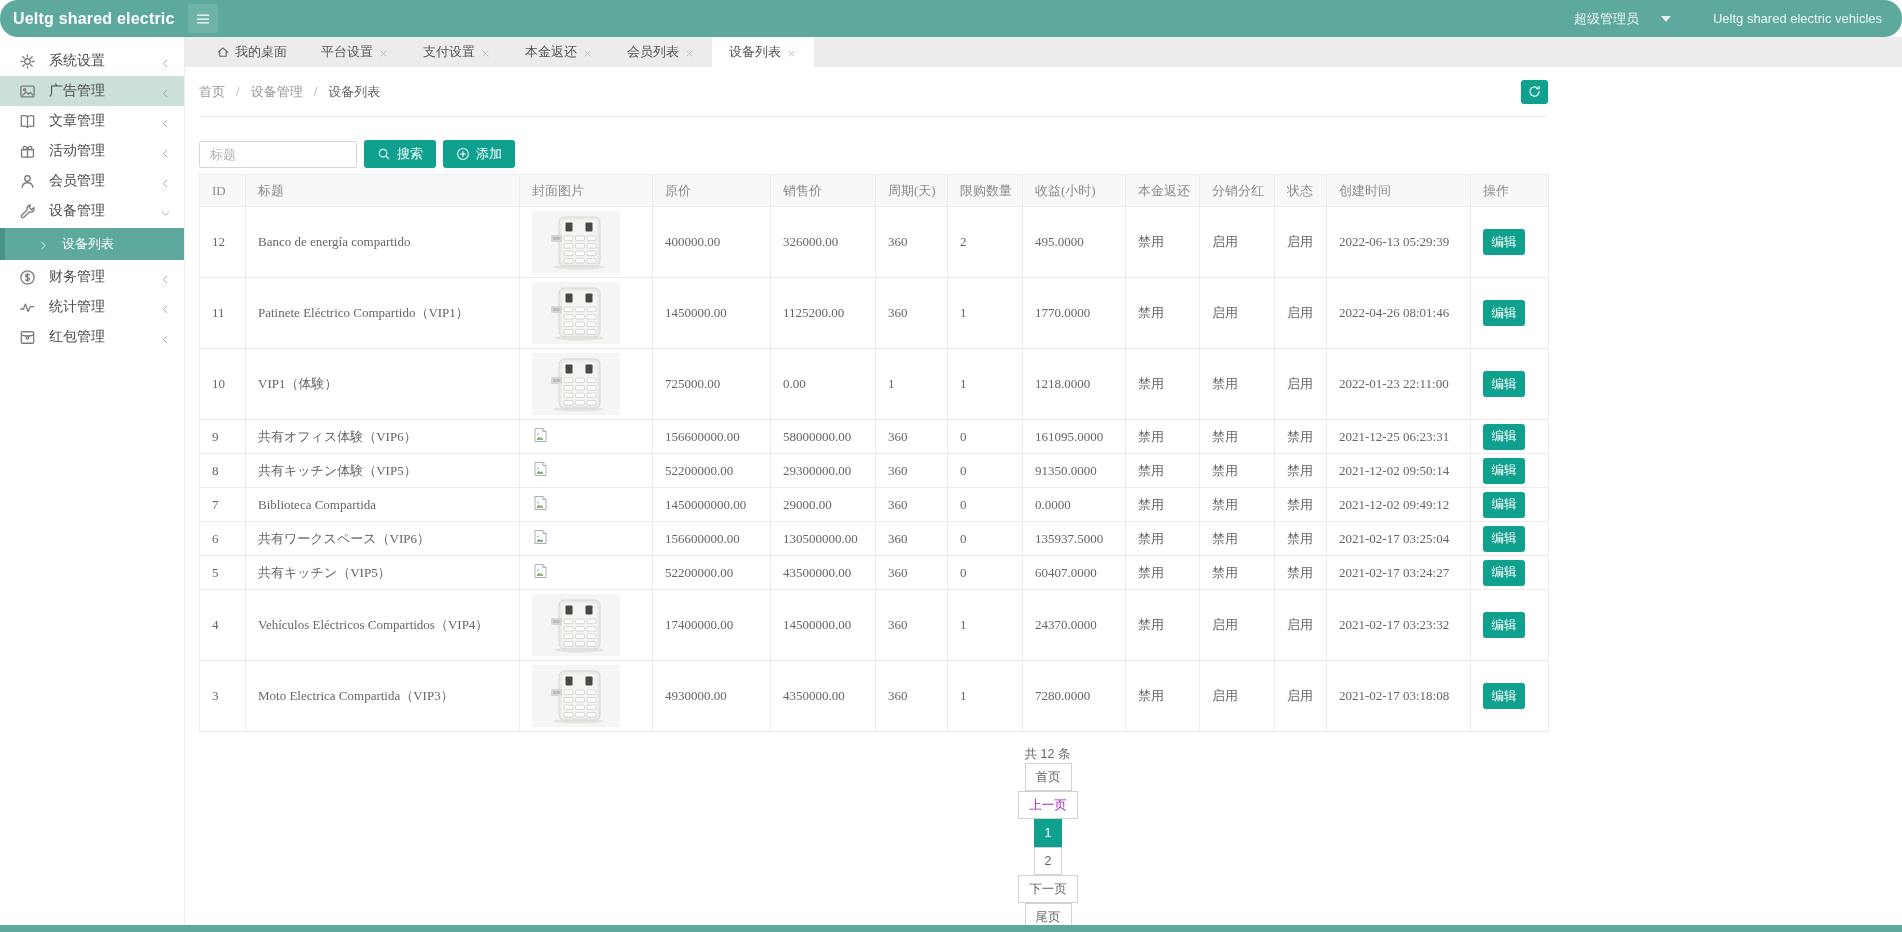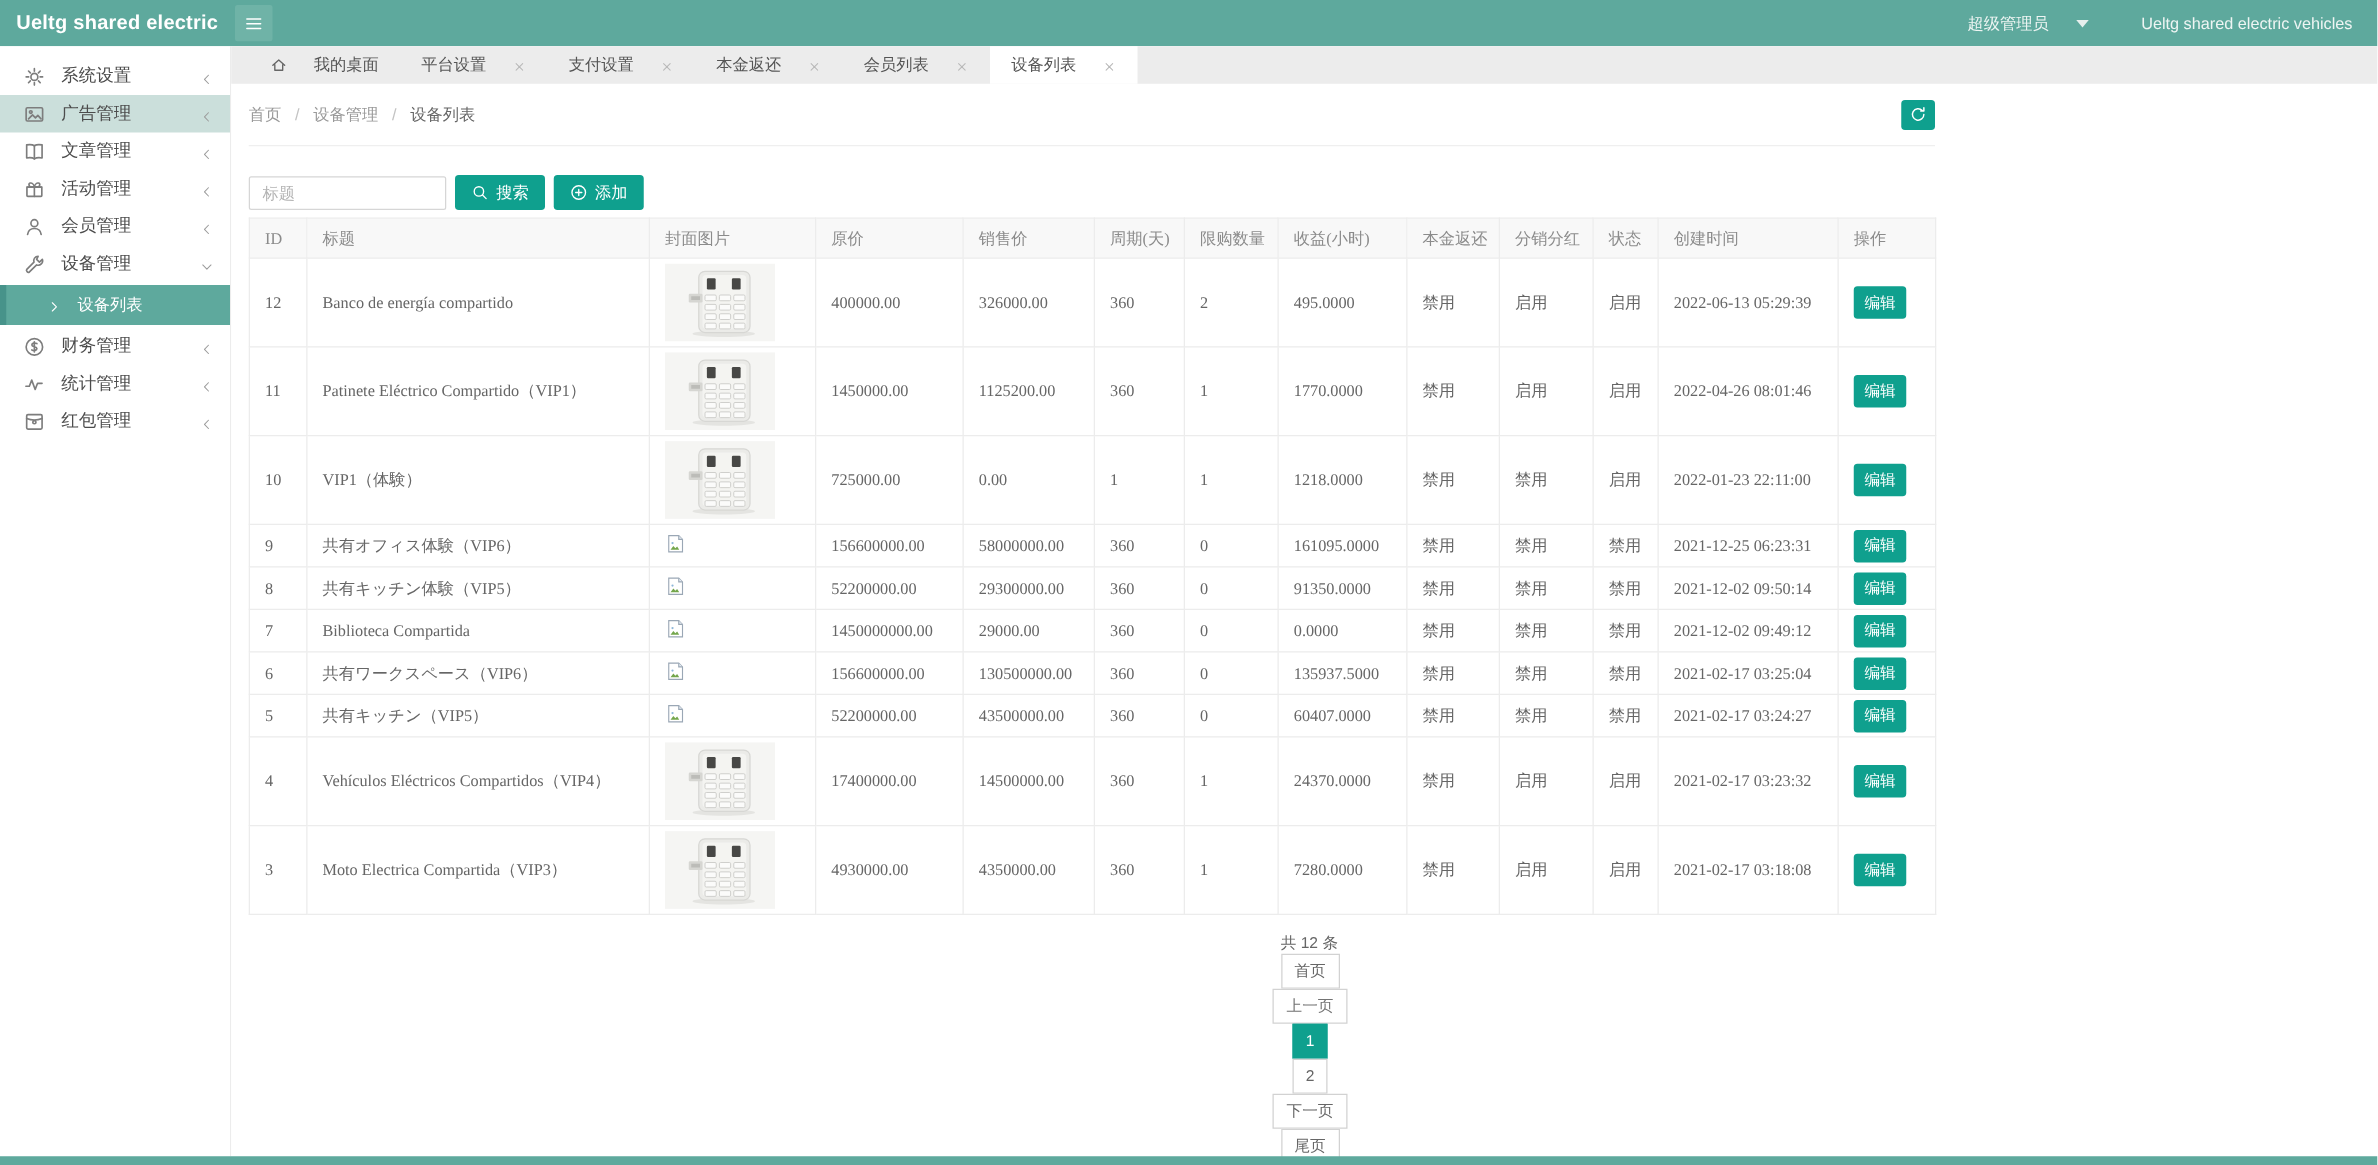--- a/index.html
+++ b/index.html
@@ -3,21 +3,21 @@
 <meta charset="utf-8">
 <style>
   * { box-sizing: border-box; }
   html,body { margin:0; padding:0; }
   body {
     width:1902px; height:932px; overflow:hidden; position:relative;
     font-family:"Liberation Sans","DejaVu Sans",sans-serif;
     background:#fff; color:#666;
   }
   
-  .topbar { height:37px; background:#5EA99D; display:flex; align-items:center; }
+  .topbar { height:37px; background:#5EA99D; display:flex; align-items:center;border-radius:18px; }
   .logo { width:185px; padding-left:13px; color:#fff; font-size:16px; font-weight:bold; letter-spacing:.2px; white-space:nowrap; }
   .hamburger { width:30px; height:29px; margin-left:3px; background:#6FB3A7; border:none; border-radius:2px;
     color:#fff; display:flex; align-items:center; justify-content:center; cursor:pointer; padding:6px; }
   .topbar-right { margin-left:auto; display:flex; align-items:center; gap:42px; padding-right:20px;
     color:#eef5f3; font-size:13px; }
   .admin-role { display:flex; align-items:center; gap:22px; cursor:pointer; }
   .caret-down { width:0; height:0; border-left:5px solid transparent; border-right:5px solid transparent; border-top:6px solid #e6efed; }
   
   .shell { display:flex; height:888px; }
   .sidebar { width:185px; background:#fff; border-right:1px solid #ececec; padding-top:9px; flex:none; }
@@ -25,21 +25,21 @@
   .side-item.highlight { background:#cbdfdb; }
   .si-icon { width:17px; height:17px; color:#7d7d7d; margin-right:13px; flex:none; }
   .si-label { flex:1; }
   .si-chevron { width:11px; height:11px; color:#9c9c9c; flex:none; }
   .submenu-item { height:32px; background:#5EA99D; border-left:5px solid #47938A; color:#fff; display:flex;
     align-items:center; padding-left:33px; font-size:13px; cursor:pointer; margin:2px 0; }
   .sub-arrow { width:11px; height:11px; margin-right:13px; color:#fff; }
   
   .main { flex:1; min-width:0; display:flex; flex-direction:column; background:#fff; }
   .tabbar { height:30px; background:#ececec; display:flex; align-items:stretch; padding-left:14px; flex:none; }
-  .tab { display:flex; align-items:center; gap:21px; padding:0 17px; font-size:13px; color:#555; cursor:pointer; white-space:nowrap; }
+  .tab { display:flex; align-items:center; gap:5px; padding:0 17px; font-size:13px; color:#555; cursor:pointer; white-space:nowrap; }
   .tab.active { background:#fff; }
   .tab-icon { width:14px; height:14px; color:#666; }
   .tab-close { width:11px; height:11px; color:#b9b9b9; }
   .content { padding-left:14px; }
   .bc-row { width:1349px; height:50px; display:flex; align-items:center; justify-content:space-between;
     border-bottom:1px solid #efefef; }
   .breadcrumb { display:flex; align-items:center; gap:11px; font-size:13px; color:#999; }
   .bc-sep { color:#c2c2c2; }
   .bc-current { color:#666; }
   .refresh-btn { width:27px; height:24px; background:#0FA08E; border:none; border-radius:3px; color:#fff;
@@ -62,21 +62,21 @@
   .photo-box { width:88px; height:62px; background:#f5f5f3; overflow:hidden; }
   .status-on { color:#5FB878; }
   .status-off { color:#cdcdcd; }
   .edit-btn { width:42px; height:26px; background:#0FA08E; color:#fff; border:none; border-radius:3px;
     font-size:12.5px; cursor:pointer; font-family:inherit; }
   
   .pagination { margin-top:14px; display:flex; align-items:center; font-size:12.5px; color:#666;flex-direction:column; }
   .pg-text { margin:0 8px 0 2px; white-space:nowrap; }
   .pg-btn { min-width:34px; height:28px; border:1px solid #d2d2d2; background:#fff; color:#666; font-size:12.5px;
     margin-right:5px; padding:0 10px; cursor:pointer; font-family:inherit; }
-  .pg-btn.disabled { color:#737373; cursor:default; }
+  .pg-btn.disabled { color:#a21caf; cursor:default; }
   .pg-btn.page { min-width:28px; padding:0 6px; }
   .pg-btn.active { background:#0FA08E; border-color:#0FA08E; color:#fff; }
   .pg-select { height:28px; border:1px solid #c9c9c9; background:#fff; color:#555; font-size:12.5px; margin:0 8px 0 6px;
     font-family:inherit; }
   .pg-input { width:27px; height:27px; border:1px solid #cdcdcd; text-align:center; font-size:12.5px; color:#555;
     margin:0 6px; outline:none; font-family:inherit; }
   
   .bottom-strip { position:absolute; left:0; bottom:0; width:1902px; height:7px; background:#5EA99D; }
 </style>
 </head>

